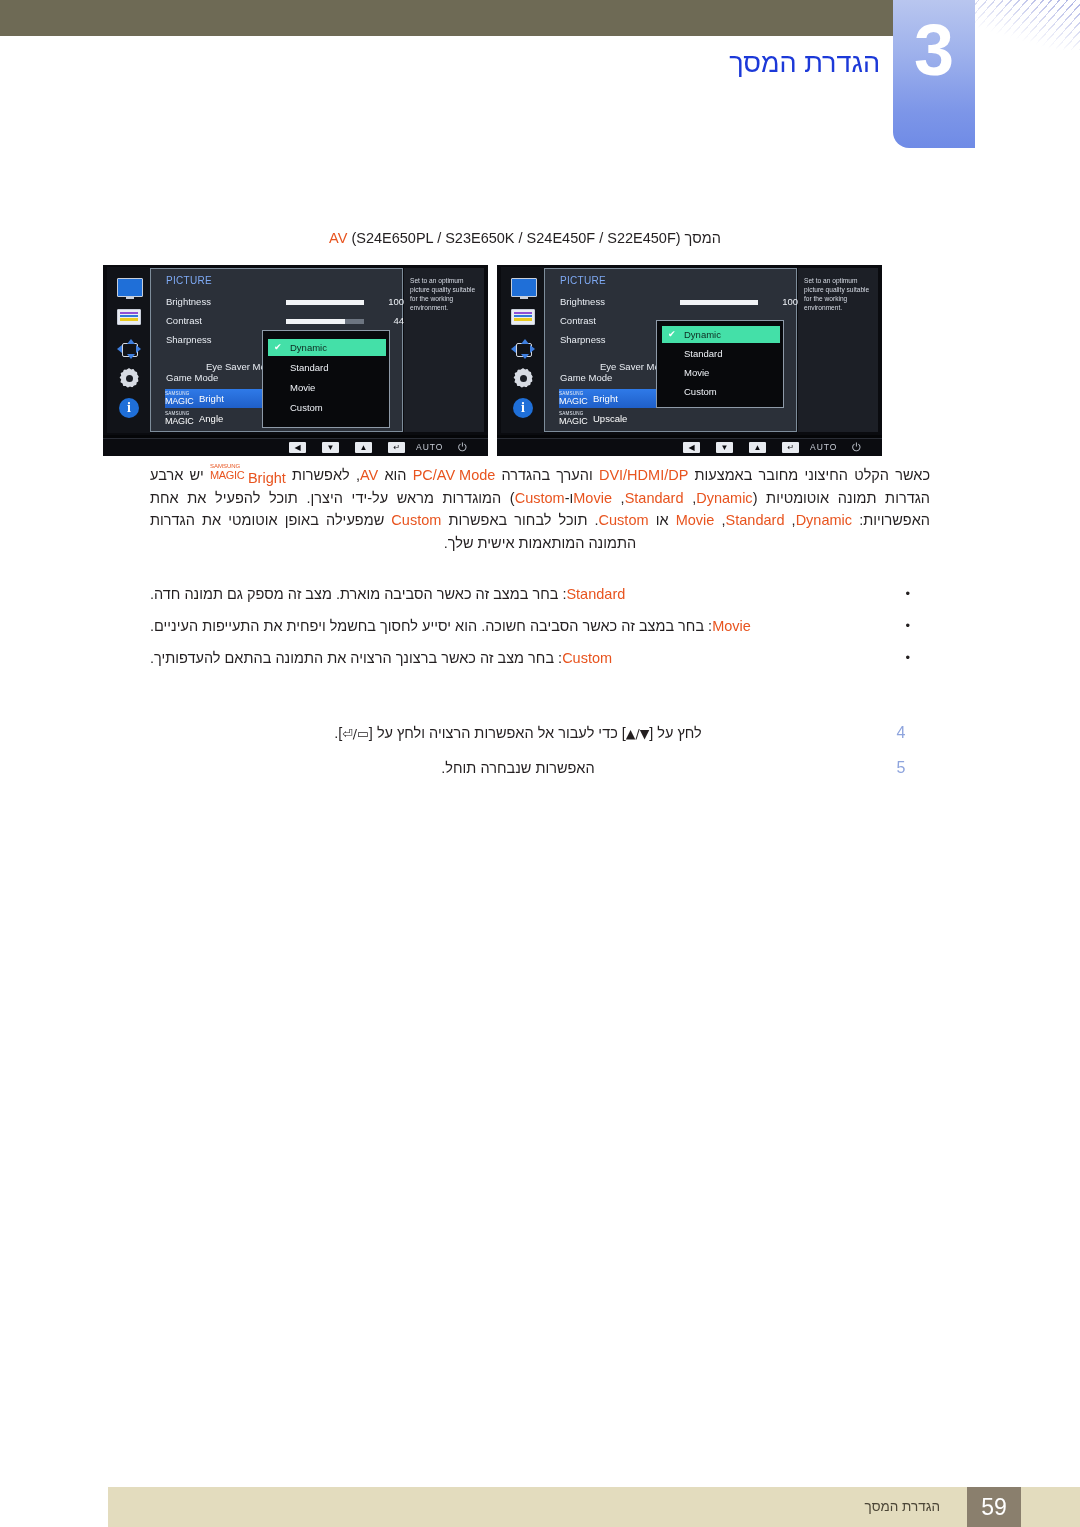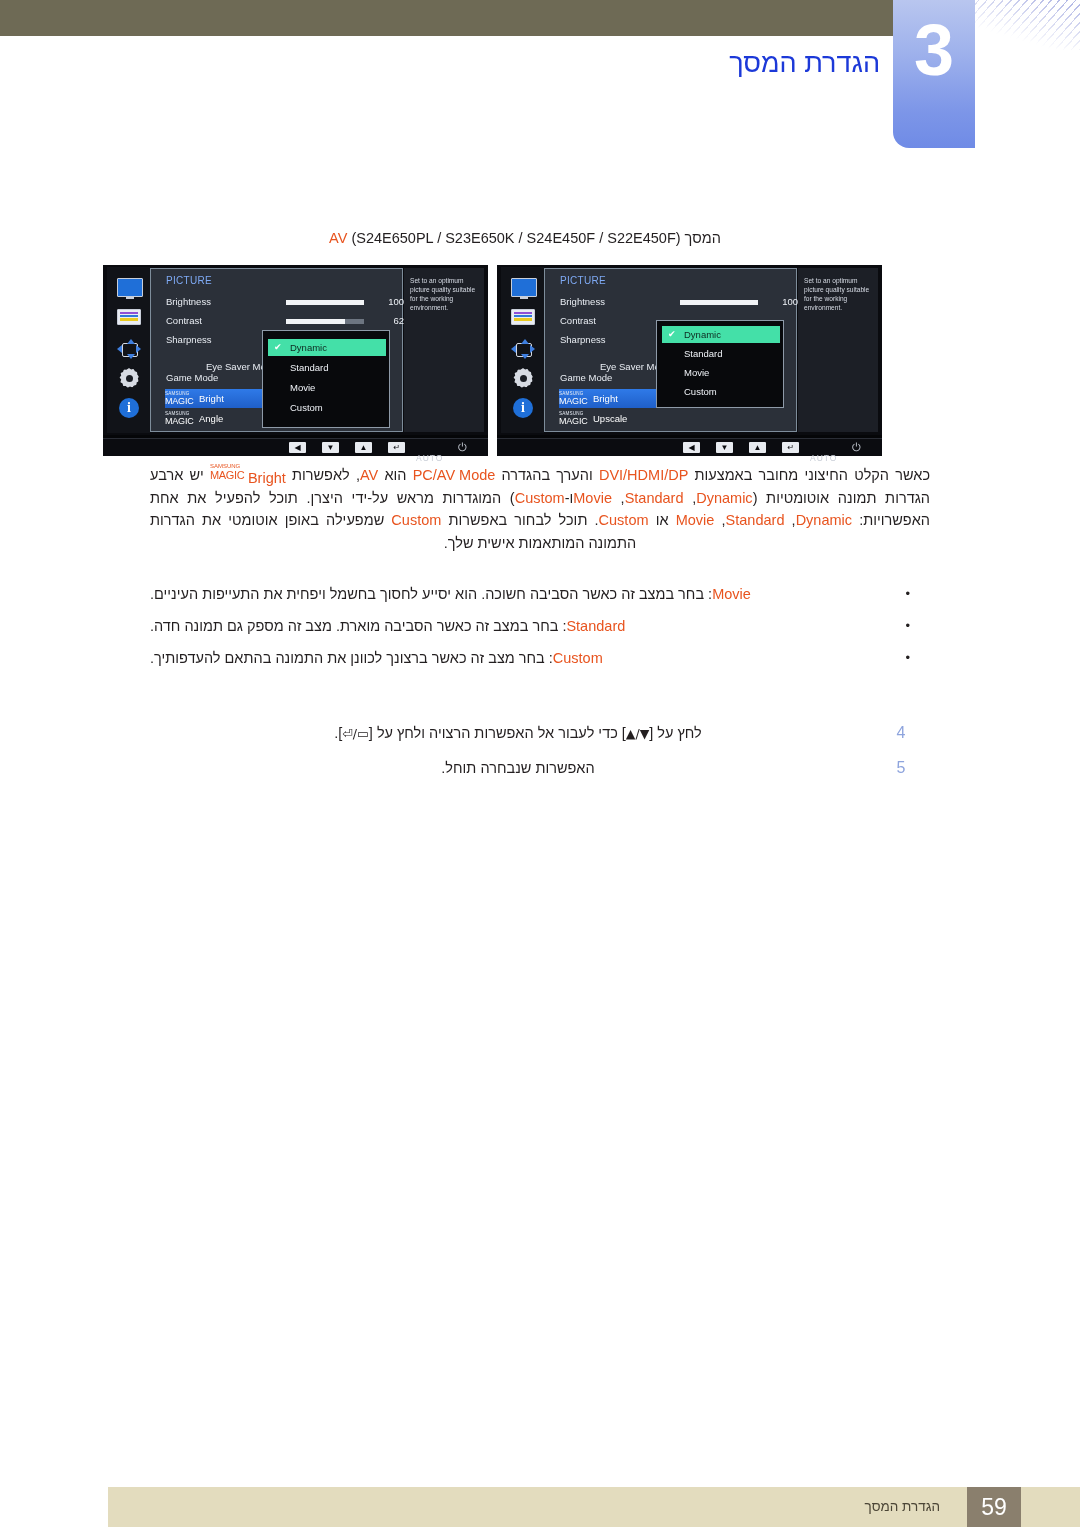--- a/index.html
+++ b/index.html
@@ -374,21 +374,20 @@
   .cb1 { left: 186px; }
   .cb2 { left: 219px; }
   .cb3 { left: 252px; }
   .cb4 { left: 285px; }
   .ctrl-auto {
     position: absolute;
     left: 313px; top: 3px;
     color: #c8cdd6;
     font-size: 8.5px;
     letter-spacing: 1px;
-    margin-top: 11px;
   }
   .ctrl-power {
     position: absolute;
     left: 355px; top: 2px;
     color: #c8cdd6;
     font-size: 11px;
     line-height: 13px;
   }
 
   
@@ -587,21 +586,21 @@
         </span>
         <span class="slider-val">100</span>
       </div>
 
       <div class="osd-row r2">
         <span>Contrast</span>
         <span class="slider s-contrast">
           <span class="track"></span>
             <span class="fill" style="width:75%"></span>
         </span>
-        <span class="slider-val">62</span>
+        <span class="slider-val">44</span>
       </div>
 
       <div class="osd-row r3">
         <span>Sharpness</span>
       </div>
       <div class="osd-row r4">
         <span>Eye Saver Mode</span>
       </div>
       <div class="osd-row r5">
         <span>Game Mode</span>
@@ -738,27 +737,27 @@
   <div class="dd-item d3"><span>Movie</span></div>
   <div class="dd-item d4"><span>Custom</span></div>
 </div>
 
 <div class="para">
   <span>כאשר הקלט החיצוני מחובר באמצעות </span><span class="hl ltr">DVI/HDMI/DP</span><span> והערך בהגדרה </span><span class="hl ltr">PC/AV Mode</span><span> הוא </span><span class="hl ltr">AV</span><span>, לאפשרות </span><span class="inline-magic"><span class="sam">SAMSUNG</span><span class="mag">MAGIC</span><span class="pad"></span><span class="sfx">Bright</span></span><span> יש ארבע הגדרות תמונה אוטומטיות (</span><span class="hl ltr">Dynamic</span><span>, </span><span class="hl ltr">Standard</span><span>, </span><span class="hl ltr">Movie</span><span>ו-</span><span class="hl ltr">Custom</span><span>) המוגדרות מראש על-ידי היצרן. תוכל להפעיל את אחת האפשרויות: </span><span class="hl ltr">Dynamic</span><span>, </span><span class="hl ltr">Standard</span><span>, </span><span class="hl ltr">Movie</span><span> או </span><span class="hl ltr">Custom</span><span>. תוכל לבחור באפשרות </span><span class="hl ltr">Custom</span><span> שמפעילה באופן אוטומטי את הגדרות התמונה המותאמות אישית שלך.</span>
 </div>
 
 <div class="bullets">
   <div class="bullet-row">
+    <span class="bullet-inner"><span class="hl ltr">Standard</span><span>: בחר במצב זה כאשר הסביבה מוארת. מצב זה מספק גם תמונה חדה.</span></span>
+  </div>
+  <div class="bullet-row">
     <span class="bullet-inner"><span class="hl ltr">Movie</span><span>: בחר במצב זה כאשר הסביבה חשוכה. הוא יסייע לחסוך בחשמל ויפחית את התעייפות העיניים.</span></span>
   </div>
   <div class="bullet-row">
-    <span class="bullet-inner"><span class="hl ltr">Standard</span><span>: בחר במצב זה כאשר הסביבה מוארת. מצב זה מספק גם תמונה חדה.</span></span>
-  </div>
-  <div class="bullet-row">
-    <span class="bullet-inner"><span class="hl ltr">Custom</span><span>: בחר מצב זה כאשר ברצונך לכוונן את התמונה בהתאם להעדפותיך.</span></span>
+    <span class="bullet-inner"><span class="hl ltr">Custom</span><span>: בחר מצב זה כאשר ברצונך הרצויה את התמונה בהתאם להעדפותיך.</span></span>
   </div>
 </div>
 
 <div class="steps">
   <div class="step-row">
     <span class="step-num">4</span>
     <span>לחץ על [</span><span class="key ltr">▲/▼</span><span>] כדי לעבור אל האפשרות הרצויה ולחץ על [</span><span class="key ltr">⏎/▭</span><span>].</span>
   </div>
   <div class="step-row">
     <span class="step-num">5</span>

